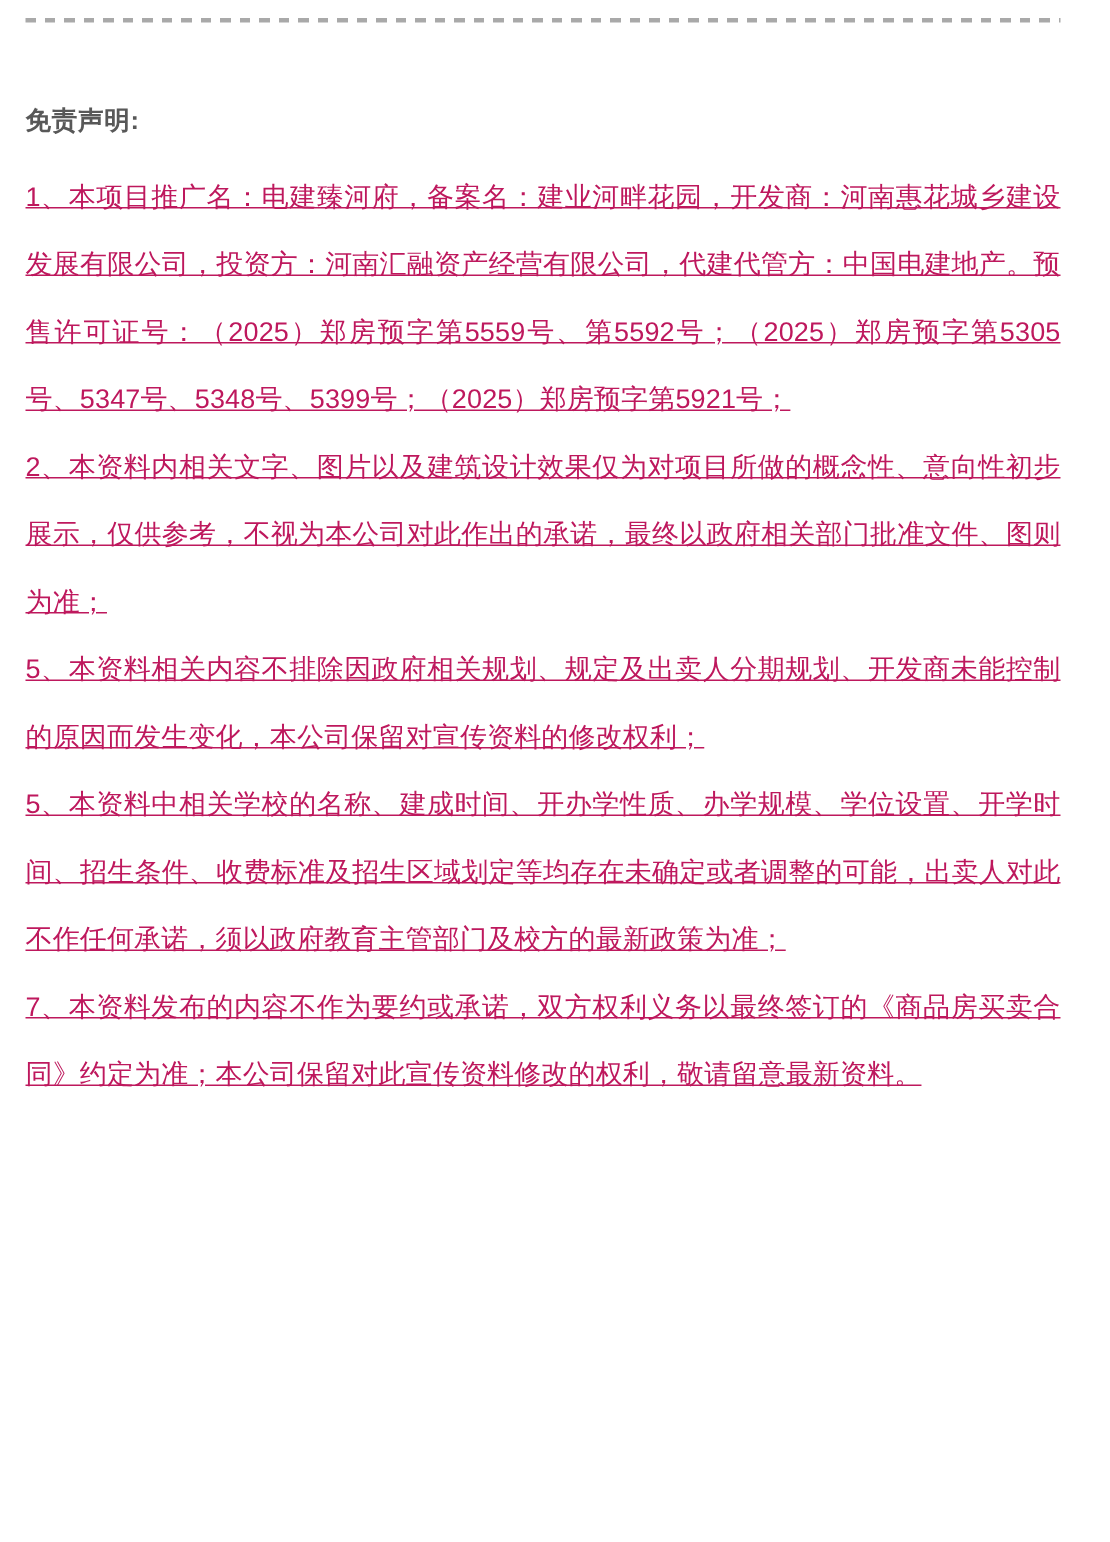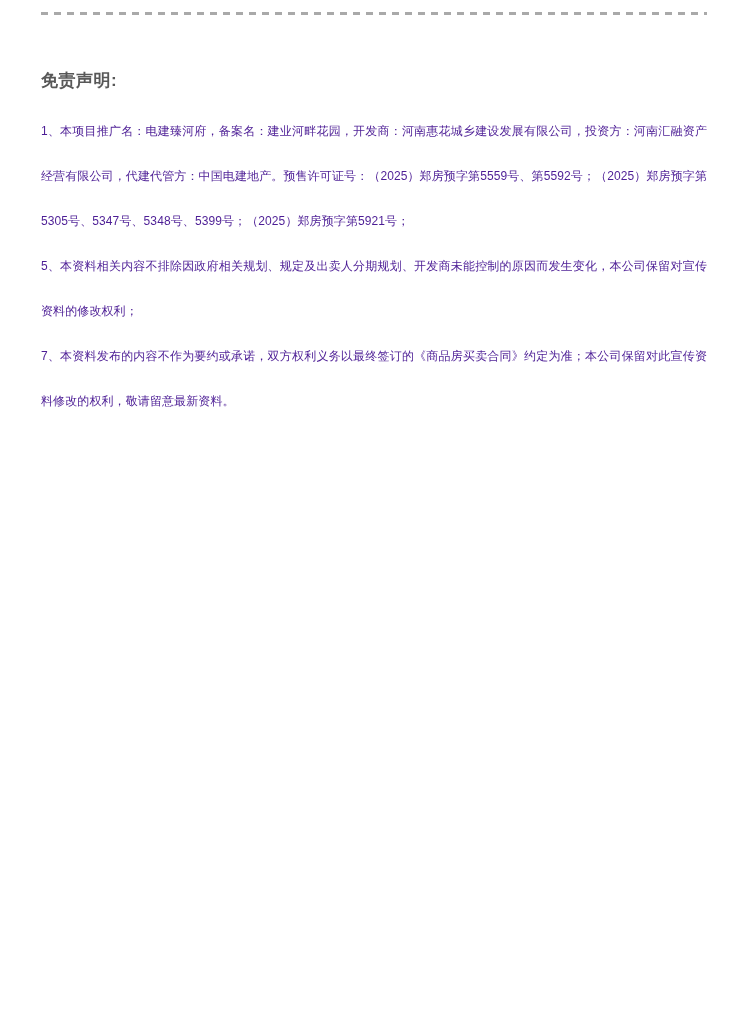--- a/index.html
+++ b/index.html
@@ -10,21 +10,21 @@
   body {
     width: 740px;
     height: 1028px;
     overflow: hidden;
     font-family: "Liberation Sans", sans-serif;
   }
   .page {
     box-sizing: border-box;
     width: 740px;
     height: 1028px;
-    padding: 12px 33px 0 41px;
+    padding: 12px 33px 0 17px;
     background: #ffffff;
   }
   .dashed-divider {
     height: 3px;
     width: 100%;
     background: repeating-linear-gradient(
       90deg,
       #a9a9a9 0px, #a9a9a9 7px,
       transparent 7px, transparent 13px
     );
@@ -35,37 +35,40 @@
     line-height: 22px;
     font-weight: bold;
     color: #585858;
     letter-spacing: 0.5px;
   }
   .body-text {
     margin-top: 17px;
   }
   .para {
     margin: 0;
-    font-size: 12px;
+    font-size: 18px;
     line-height: 45px;
-    color: #4c1d95;
+    color: #be185d;
     text-align: justify;
     text-justify: inter-character;
     letter-spacing: 0.1px;
     word-break: break-all;
+    text-decoration: underline;
   }
 </style>
 </head>
 <body>
 
 <div class="page">
 
   <div class="dashed-divider"></div>
 
   <h2 class="title">免责声明:</h2>
 
   <div class="body-text">
     <p class="para">1、本项目推广名：电建臻河府，备案名：建业河畔花园，开发商：河南惠花城乡建设发展有限公司，投资方：河南汇融资产经营有限公司，代建代管方：中国电建地产。预售许可证号：（2025）郑房预字第5559号、第5592号；（2025）郑房预字第5305号、5347号、5348号、5399号；（2025）郑房预字第5921号；</p>
+    <p class="para">2、本资料内相关文字、图片以及建筑设计效果仅为对项目所做的概念性、意向性初步展示，仅供参考，不视为本公司对此作出的承诺，最终以政府相关部门批准文件、图则为准；</p>
     <p class="para">5、本资料相关内容不排除因政府相关规划、规定及出卖人分期规划、开发商未能控制的原因而发生变化，本公司保留对宣传资料的修改权利；</p>
+    <p class="para">5、本资料中相关学校的名称、建成时间、开办学性质、办学规模、学位设置、开学时间、招生条件、收费标准及招生区域划定等均存在未确定或者调整的可能，出卖人对此不作任何承诺，须以政府教育主管部门及校方的最新政策为准；</p>
     <p class="para">7、本资料发布的内容不作为要约或承诺，双方权利义务以最终签订的《商品房买卖合同》约定为准；本公司保留对此宣传资料修改的权利，敬请留意最新资料。</p>
   </div>
 
 </div>
 
 </body></html>

